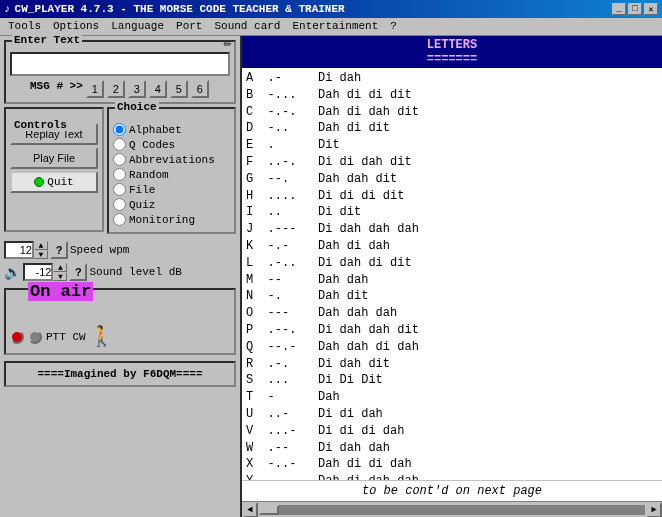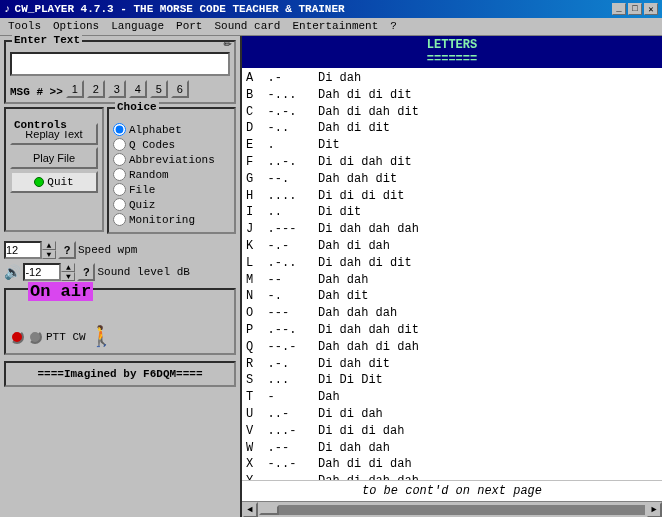--- a/index.html
+++ b/index.html
@@ -97,23 +97,24 @@
     #pencil-icon {
       position: absolute;
       top: -8px;
       right: 2px;
       font-size: 14px;
       cursor: pointer;
     }
     
     #msg-row {
       display: flex;
-      align-items: flex-end;
+      align-items: flex-start;
       gap: 3px;
       margin-top: 4px;
+      margin-left: 20px;
     }
     #msg-label {
       font-size: 11px;
       font-weight: bold;
     }
     .msg-btn {
       background: #c0c0c0;
       border: 2px outset #c0c0c0;
       width: 18px;
       height: 18px;
@@ -164,24 +165,24 @@
       display: flex;
       align-items: center;
       gap: 2px;
       margin-top: 2px;
     }
     .spin-box {
       display: flex;
       align-items: center;
     }
     .spin-input {
-      width: 38px;
+      width: 30px;
       height: 18px;
       border: 2px inset #808080;
-      text-align: left;
+      text-align: right;
       font-size: 11px;
     }
     .spin-btns {
       display: flex;
       flex-direction: column;
     }
     .spin-btn {
       width: 14px;
       height: 9px;
       background: #c0c0c0;
@@ -264,21 +265,21 @@
     
     #right-panel {
       flex: 1;
       background: #c0c0c0;
       border-left: 2px inset #808080;
       display: flex;
       flex-direction: column;
     }
     #letters-header {
       background: #000080;
-      color: #86efac;
+      color: #f0abfc;
       text-align: center;
       padding: 2px 4px;
       font-size: 12px;
       font-weight: bold;
       font-family: 'Courier New', monospace;
     }
     #letters-content {
       flex: 1;
       overflow-y: auto;
       overflow-x: hidden;

